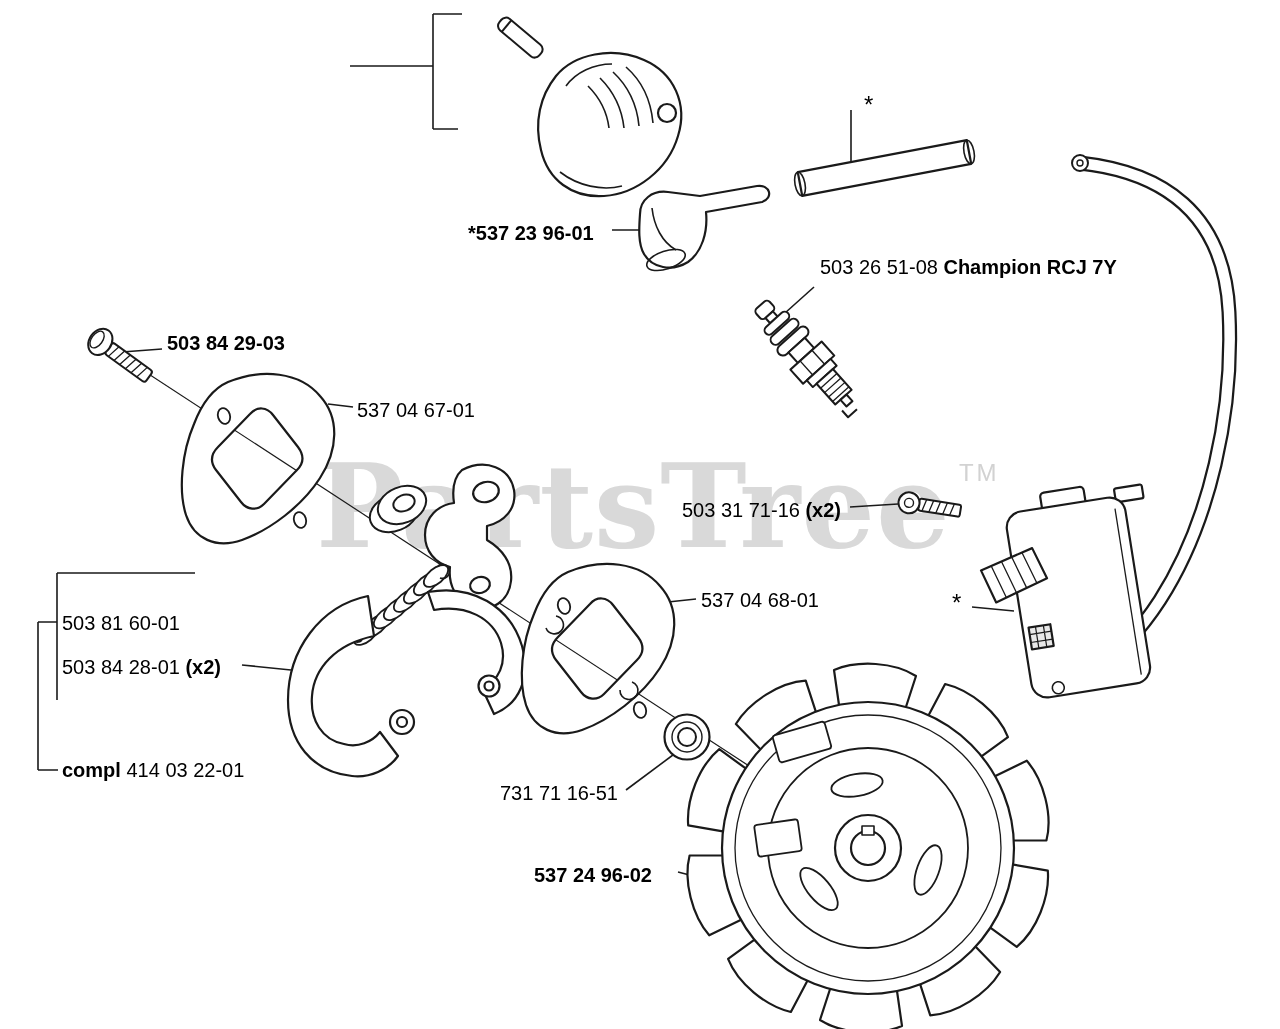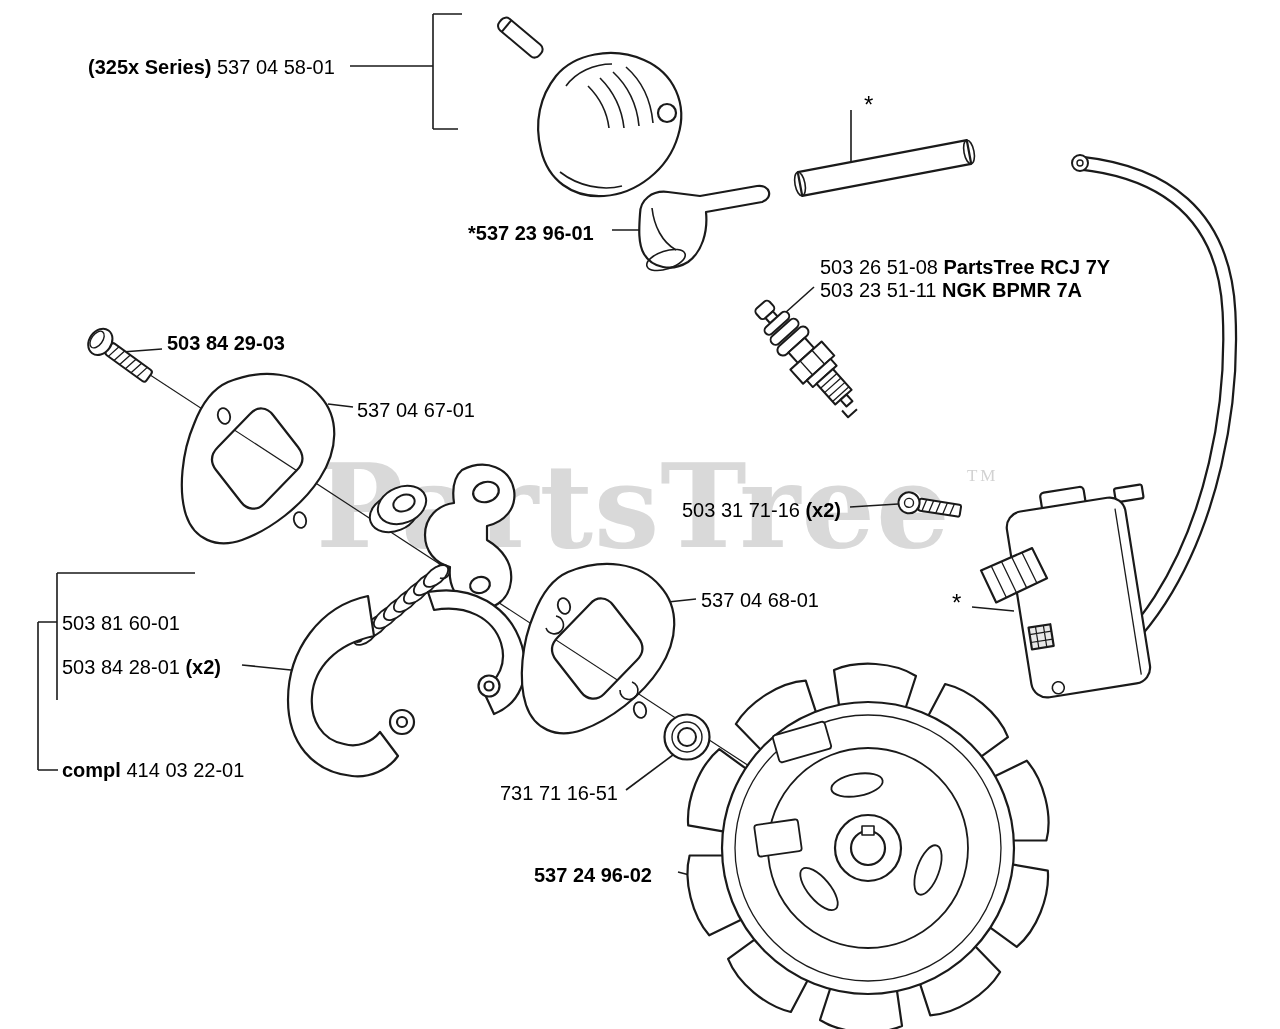--- a/index.html
+++ b/index.html
@@ -1,22 +1,22 @@
 <!DOCTYPE html>
 <html><head>
 <meta charset="utf-8">
 <style>
   html,body{margin:0;padding:0;background:#fff;}
   .stage{position:relative;width:1280px;height:1029px;background:#fff;overflow:hidden;
          font-family:"Liberation Sans",sans-serif;color:#000;}
   .wm{position:absolute;left:316px;top:448px;z-index:0;color:#d9d9d9;
       font-family:"DejaVu Serif",serif;font-weight:bold;font-size:116px;
       letter-spacing:1px;white-space:pre;line-height:1;}
-  .wm .tm{font-size:17px;position:relative;top:-66px;margin-left:16px;letter-spacing:3px;
-      color:#d2d2d2;font-family:Liberation Serif, serif;font-weight:normal;}
+  .wm .tm{font-size:24px;position:relative;top:-66px;margin-left:8px;letter-spacing:3px;
+      color:#d2d2d2;font-family:Liberation Sans, sans-serif;font-weight:normal;}
   svg.art{position:absolute;left:0;top:0;z-index:1;}
   .label{position:absolute;z-index:2;font-size:20px;white-space:pre;line-height:1.1;}
   .label b{font-weight:bold;}
   .star{font-size:24px;}
 </style>
 </head>
 <body>
 
 <div class="stage">
 
@@ -213,29 +213,27 @@
         <path d="M996.8,553.2 L1006.8,586.8 M1007.6,550.4 L1017.6,583.6 M1018.4,547.6 L1028.4,580.4 M1029.2,544.8 L1039.2,577.2"></path>
       </g>
       <rect x="1024" y="620" width="22" height="22" fill="#e8e8e8"></rect>
       <g stroke-width="1.2">
         <path d="M1031,620 V642 M1039,620 V642 M1024,627 H1046 M1024,635 H1046"></path>
       </g>
       <circle cx="1044" cy="684" r="6" stroke-width="1.6"></circle>
     </g>
   </svg>
 
-  <div class="label" style="left:88px;top:56px"><b>(325x Series)</b><span> 537 04 58-01</span></div>
 
   <div class="label" style="left:468px;top:222px"><b>*537 23 96-01</b></div>
 
   <div class="label star" style="left:864px;top:92px"><span>*</span></div>
 
-  <div class="label" style="left:820px;top:256px"><span>503 26 51-08 </span><b>PartsTree RCJ 7Y</b></div>
-
-  <div class="label" style="left:820px;top:279px"><span>503 23 51-11 </span><b>NGK BPMR 7A</b></div>
+  <div class="label" style="left:820px;top:256px"><span>503 26 51-08 </span><b>Champion RCJ 7Y</b></div>
+
 
   <div class="label" style="left:167px;top:332px"><b>503 84 29-03</b></div>
 
   <div class="label" style="left:357px;top:399px"><span>537 04 67-01</span></div>
 
   <div class="label" style="left:682px;top:499px"><span>503 31 71-16 </span><b>(x2)</b></div>
 
   <div class="label" style="left:701px;top:589px"><span>537 04 68-01</span></div>
 
   <div class="label" style="left:62px;top:612px"><span>503 81 60-01</span></div>

